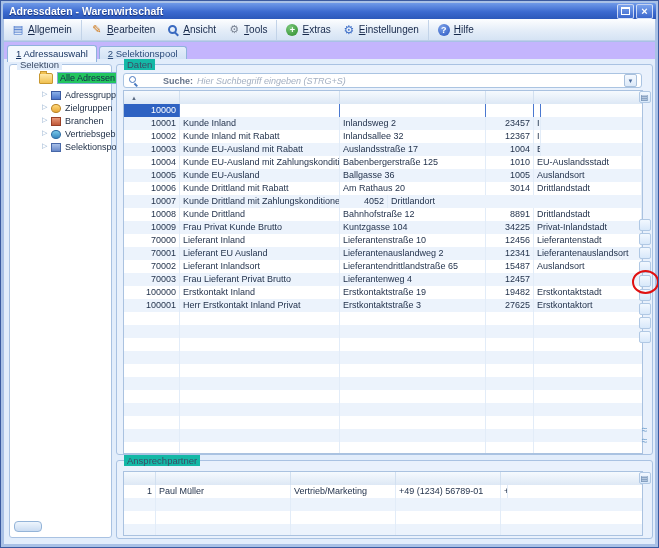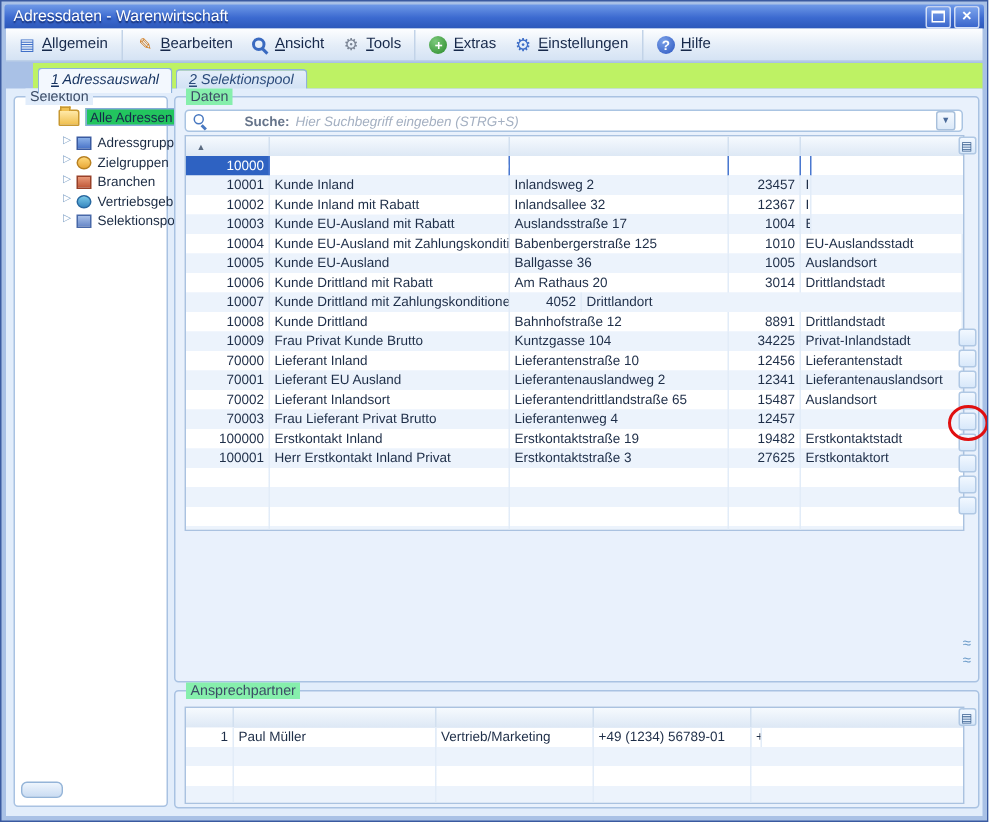--- a/index.html
+++ b/index.html
@@ -3,21 +3,21 @@
 <meta charset="utf-8">
 <style>
   html,body{margin:0;padding:0;background:#fff;}
   body{font-family:"Liberation Sans","DejaVu Sans",sans-serif;-webkit-font-smoothing:antialiased;}
   .window{position:relative;width:657px;height:546px;margin:0;background:#a9c1e6;border:1px solid #3a5aa0;overflow:hidden;}
 
   
   .titlebar{position:absolute;left:2px;top:2px;right:2px;height:16px;
     background:linear-gradient(180deg,#6f9ae8 0%,#3c6ad0 55%,#2c58ba 100%);
     display:flex;align-items:center;border-radius:2px 2px 0 0;}
-  .title-text{color:#fff;font-size:10.5px;font-weight:normal;padding-left:6px;
+  .title-text{color:#fff;font-size:10.5px;font-weight:bold;padding-left:6px;
     text-shadow:0 1px 1px rgba(10,30,90,.8);white-space:nowrap;}
   .title-buttons{margin-left:auto;display:flex;gap:2px;padding-right:3px;}
   .tbtn{width:15px;height:13px;border:1px solid rgba(255,255,255,.7);border-radius:2px;
     background:linear-gradient(#7aa2ec,#3a66cc);display:flex;align-items:center;justify-content:center;color:#fff;}
   .max-btn::before{content:"";width:7px;height:5px;border:1px solid #fff;border-top-width:2px;}
   .close-btn::before{content:"×";font-size:11px;font-weight:bold;line-height:1;}
 
   
   .menubar{position:absolute;left:3px;top:18px;right:3px;height:22px;
     background:linear-gradient(#fdfeff,#e4edf8 55%,#d5e3f4);
@@ -34,33 +34,33 @@
   .tools-icon::before{content:"⚙";color:#7a8494;font-size:11px;}
   .extras-icon{background:radial-gradient(circle at 35% 30%,#7ac87a,#2a8a2a);border-radius:50%;}
   .extras-icon::before{content:"+";color:#fff;font-weight:bold;font-size:9px;}
   .settings-icon::before{content:"⚙";color:#3f6fc8;font-size:12px;}
   .help-icon{background:radial-gradient(circle at 35% 30%,#7aa0e8,#2a55c0);border-radius:50%;}
   .help-icon::before{content:"?";color:#fff;font-weight:bold;font-size:9px;}
   .menu-right{margin-left:auto;display:flex;gap:5px;padding-right:4px;}
   .bar-icon{width:15px;height:15px;position:relative;display:flex;align-items:center;justify-content:center;}
 
   
-  .tabstrip{position:absolute;left:21px;top:41px;right:3px;height:16px;background:#bef264;
-    border-bottom:1px solid #8fb2dc;padding:1px 0 0 3px;box-sizing:content-box;font-style:italic;}
+  .tabstrip{position:absolute;left:3px;top:41px;right:3px;height:16px;background:#c4b5fd;
+    border-bottom:1px solid #8fb2dc;padding:1px 0 0 3px;box-sizing:content-box;}
   .tab{display:inline-flex;align-items:center;height:14px;padding:0 8px;margin-right:2px;font-size:9.5px;color:#2a4a7a;
     border:1px solid #8fb2dc;border-bottom:none;border-radius:3px 3px 0 0;
     background:linear-gradient(#e5eefa,#cfe0f3);position:relative;top:1px;cursor:default;}
   .tab.active{background:#f3f8fe;height:16px;top:0;z-index:2;color:#13305e;}
   .tab .lbl{display:inline-block;}
   .tab .lbl::first-letter{text-decoration:underline;}
 
   
   .content{position:absolute;left:3px;top:58px;right:3px;bottom:3px;background:#e2edfb;}
   .groupbox{position:absolute;border:1px solid #a9c2e2;border-radius:3px;box-sizing:border-box;padding-left:24px;}
-  .gb-label{position:absolute;top:-6px;left:7px;background:#86efac;padding:0 3px;font-size:9.5px;color:#3c4c66;line-height:11px;}
+  .gb-label{position:absolute;top:-6px;left:7px;background:#14b8a6;padding:0 3px;font-size:9.5px;color:#3c4c66;line-height:11px;}
 
   .selektion-box{left:5px;top:5px;width:103px;height:474px;background:#fff;}
   .daten-box{left:112px;top:5px;width:537px;height:391px;background:#e9f1fc;}
   .ansprech-box{left:112px;top:401px;width:537px;height:79px;background:#e9f1fc;}
 
   
   .tree-root{display:flex;align-items:center;margin:7px 0 3px 5px;}
   .folder-open-icon{width:12px;height:9px;background:linear-gradient(#ffe9a8,#f0c050);border:1px solid #c89830;border-radius:1px 2px 1px 1px;position:relative;flex:none;}
   .folder-open-icon::before{content:"";position:absolute;left:0;top:-3px;width:5px;height:2px;background:#f0c050;border:1px solid #c89830;border-bottom:none;}
   .tree-root-label{font-size:9px;color:#16284a;background:#22c55e;border:1px solid #86acd8;padding:0 2px;margin-left:4px;white-space:nowrap;}
@@ -96,21 +96,21 @@
   .gbody{position:absolute;left:0;top:13px;right:0;bottom:0;background-repeat:no-repeat;}
   .tr{display:flex;height:13px;background:#fff;cursor:default;}
   .tr:nth-child(even){background:#ecf3fc;}
   .td{font-size:9px;color:#1e2e48;line-height:13px;padding:0 3px;border-right:1px solid #e2ecf8;box-sizing:border-box;
     overflow:hidden;white-space:nowrap;flex:none;}
   .num{text-align:right;}
   .tr.selected{background:#2e62c2 !important;}
   .tr.selected .td{color:#fff;border-right-color:#4a78d0;}
 
   
-  .ad-table{left:6px;top:25px;width:520px;height:264px;}
+  .ad-table{left:6px;top:25px;width:520px;height:364px;}
   .ad-table .i0{width:56px;}.ad-table .i1{width:160px;}.ad-table .i2{width:146px;}.ad-table .i3{width:48px;}.ad-table .i4{flex:1;}
   .ad-table .c0{width:56px;}.ad-table .c1{width:160px;}.ad-table .c2{width:146px;}.ad-table .c3{width:48px;}.ad-table .c4{flex:1;}
   .ad-table .ghead .i0::after{content:"▲";font-size:6px;color:#5a6a80;margin-left:4px;}
   .ad-table .gbody{
     background-image:
       linear-gradient(#e2ecf8,#e2ecf8),linear-gradient(#e2ecf8,#e2ecf8),
       linear-gradient(#e2ecf8,#e2ecf8),linear-gradient(#e2ecf8,#e2ecf8),
       repeating-linear-gradient(180deg,#ffffff 0 13px,#ecf3fc 13px 26px);
     background-size:1px 100%,1px 100%,1px 100%,1px 100%,auto;
     background-position:55px 0,215px 0,361px 0,409px 0,0 0;

